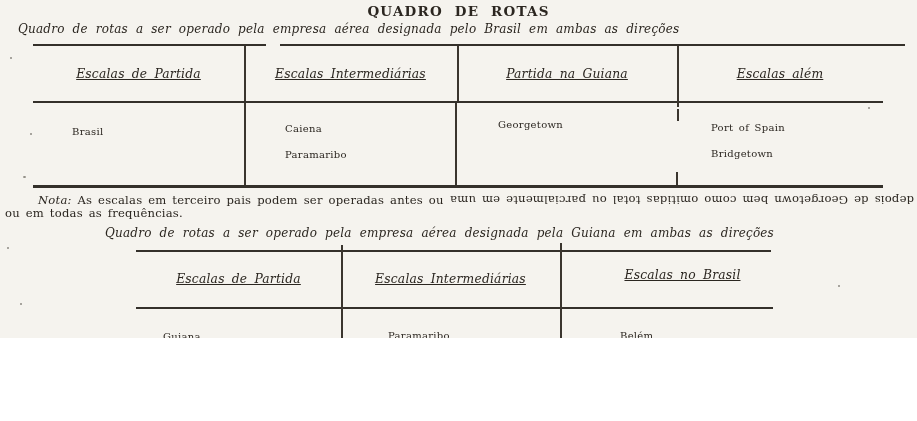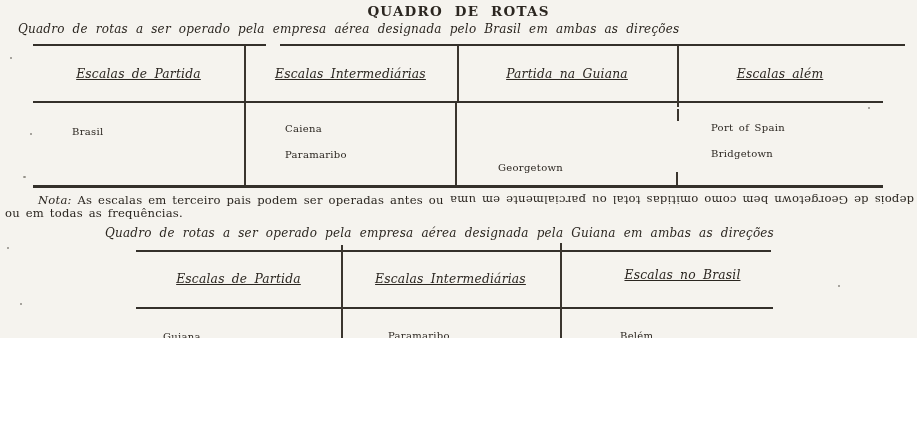--- a/index.html
+++ b/index.html
@@ -66,21 +66,21 @@
     <div class="tick" style="left:676px;top:172px;height:13px;"></div>
 
     <div class="th" style="top:67px;left:33px;width:211px;">Escalas de Partida</div>
     <div class="th" style="top:67px;left:244px;width:213px;">Escalas Intermediárias</div>
     <div class="th" style="top:67px;left:457px;width:220px;">Partida na Guiana</div>
     <div class="th" style="top:67px;left:677px;width:206px;">Escalas além</div>
 
     <div class="cell" style="top:126px;left:72px;">Brasil</div>
     <div class="cell" style="top:123px;left:285px;">Caiena</div>
     <div class="cell" style="top:149px;left:285px;">Paramaribo</div>
-    <div class="cell" style="top:119px;left:498px;margin-top:43px;">Georgetown</div>
+    <div class="cell" style="top:119px;left:498px;">Georgetown</div>
     <div class="cell" style="top:122px;left:711px;">Port of Spain</div>
     <div class="cell" style="top:148px;left:711px;">Bridgetown</div>
   </div>
 
   <div>
     <div class="nota-line" style="top:193px;left:38px;">
       <span class="nota-label">Nota:</span>
       <span>As escalas em terceiro pais podem ser operadas antes ou</span>
       <span class="rot180">depois de Georgetown bem como omitidas total ou parcialmente em uma</span>
     </div>

